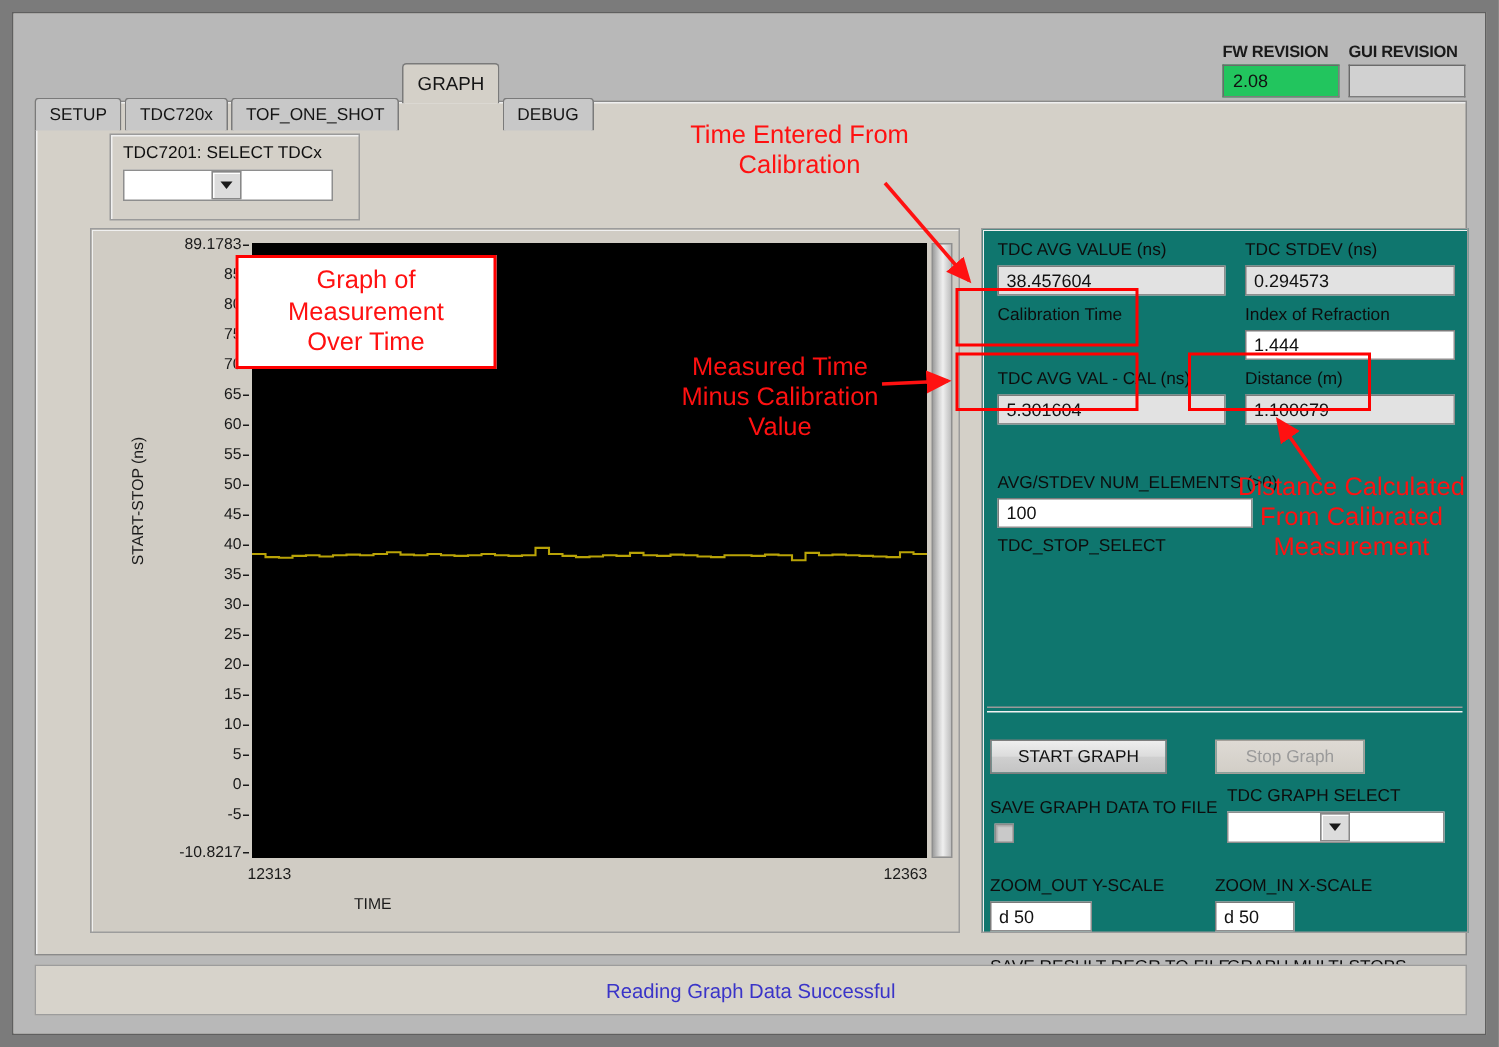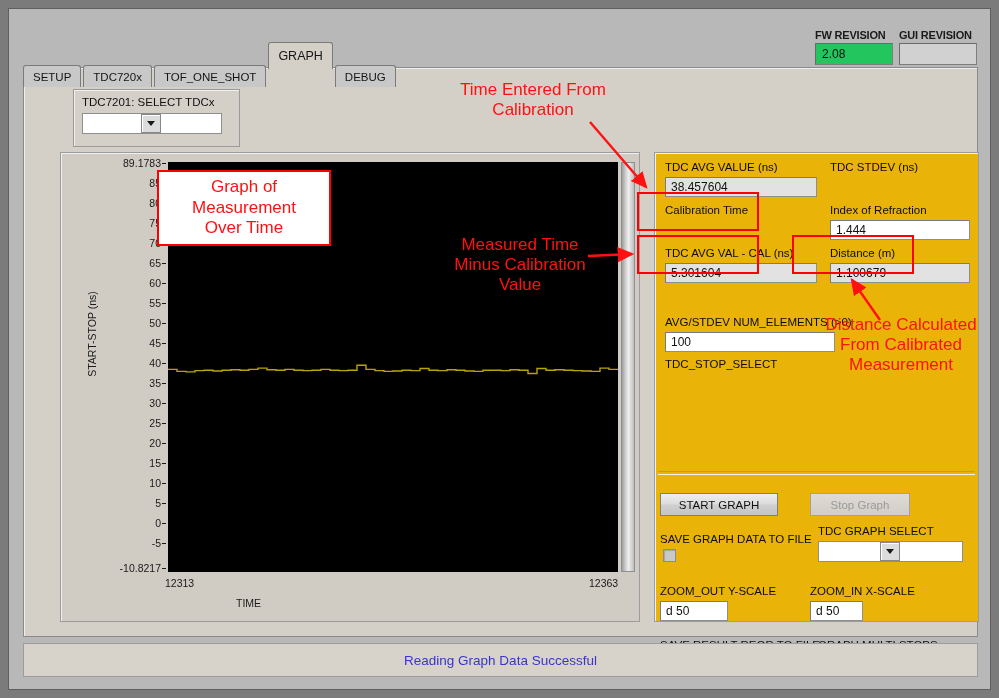--- a/index.html
+++ b/index.html
@@ -198,21 +198,21 @@
     background: linear-gradient(to right,#9e9e9e 0%,#d6d6d6 35%,#efefef 55%,#bdbdbd 100%);
     border: 1px solid #8f8f8f;
     box-sizing: border-box;
   }
 
   
   .rpanel {
     position: absolute;
     left: 630px; top: 84px;
     width: 325px; height: 470px;
-    background: #eab308;
+    background: #0f766e;
     border: 1px solid #9c9c9c;
     box-sizing: border-box;
     box-shadow: inset 1px 1px 0 #f0f0f0;
   }
   .rdivider {
     position: absolute;
     left: 3px; right: 3px; top: 318px;
     height: 2px;
     border-top: 1px solid #9a9a9a;
     border-bottom: 1px solid #f2f2f2;
@@ -386,20 +386,21 @@
           <div class="xaxis-title">TIME</div>
         </div>
 
         <div class="rpanel">
           <div class="rdivider"></div>
 
           <div class="field-label" style="left:10px;top:8px;">TDC AVG VALUE (ns)</div>
           <div class="ind" style="left:10px;top:24px;width:152px;">38.457604</div>
 
           <div class="field-label" style="left:175px;top:8px;">TDC STDEV (ns)</div>
+          <div class="ind" style="left:175px;top:24px;width:140px;">0.294573</div>
 
           <div class="field-label" style="left:10px;top:51px;">Calibration Time</div>
 
           <div class="field-label" style="left:175px;top:51px;">Index of Refraction</div>
           <div class="ind editable" style="left:175px;top:67px;width:140px;">1.444</div>
 
           <div class="field-label" style="left:10px;top:94px;">TDC AVG VAL - CAL (ns)</div>
           <div class="ind" style="left:10px;top:110px;width:152px;">5.301604</div>
 
           <div class="field-label" style="left:175px;top:94px;">Distance (m)</div>

